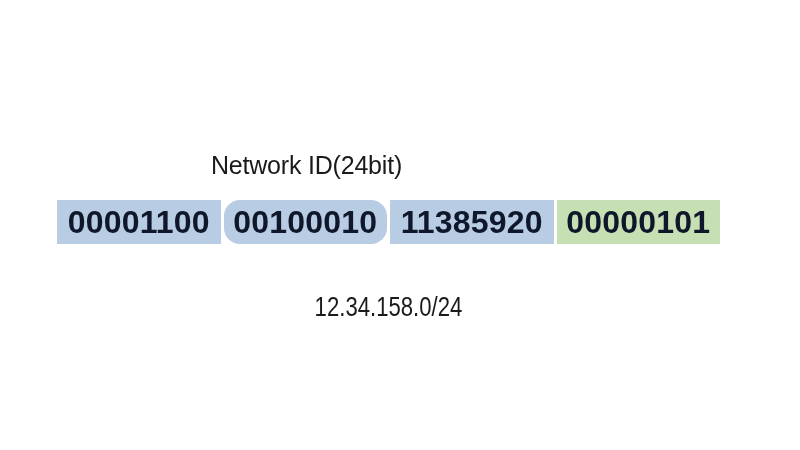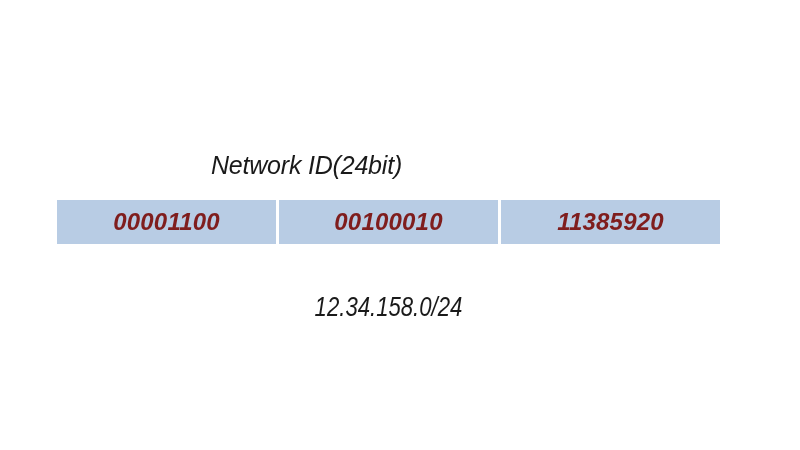--- a/index.html
+++ b/index.html
@@ -15,21 +15,20 @@
     overflow: hidden;
     position: relative;
   }
 
   #diagram {
     position: absolute;
     left: 0;
     top: 0;
     width: 800px;
     height: 343px;
-    font-style: italic;
   }
 
   
   .label-row {
     position: absolute;
     left: 57px;
     top: 148px;
     width: 663px;
     height: 34px;
   }
@@ -65,23 +64,23 @@
     height: 44px;
     display: flex;
     gap: 3px;
   }
   .octet {
     flex: 1 1 0;
     height: 44px;
     display: flex;
     align-items: center;
     justify-content: center;
-    font-size: 24px;
+    font-size: 32px;
     font-weight: 700;
-    color: #7f1d1d;
+    color: #0f172a;
     letter-spacing: 0.2px;
     font-family: "Liberation Sans", "DejaVu Sans", sans-serif;
     box-sizing: border-box;
   }
   .octet.network-part {
     background: #b8cce4;
   }
   .octet.host-part {
     background: #c6e0b4;
   }
@@ -106,19 +105,20 @@
 <body style="background: rgb(255, 255, 255);">
 
 <div id="diagram">
 
   <div class="label-row">
     <div class="section-label network">Network ID(24bit)</div>
   </div>
 
   <div class="octet-row">
     <div class="octet network-part" style="background: rgb(184, 204, 228);">00001100</div>
-    <div class="octet network-part" style="background: rgb(184, 204, 228);">00100010</div>
+    <div class="octet network-part" style="background: rgb(184, 204, 228); border-radius: 16px;">00100010</div>
     <div class="octet network-part" style="background: rgb(184, 204, 228);">11385920</div>
+    <div class="octet host-part" style="background: rgb(198, 224, 180);">00000101</div>
   </div>
 
   <div class="cidr-caption">12.34.158.0/24</div>
 
 </div>
 
 </body></html>

